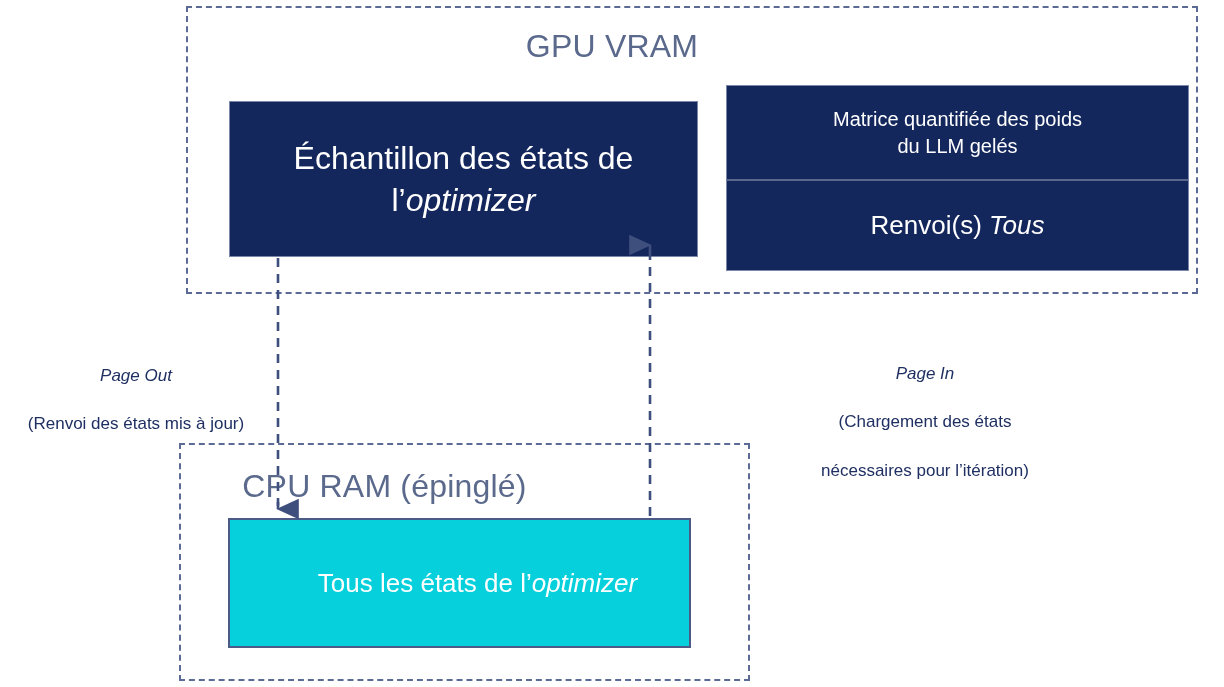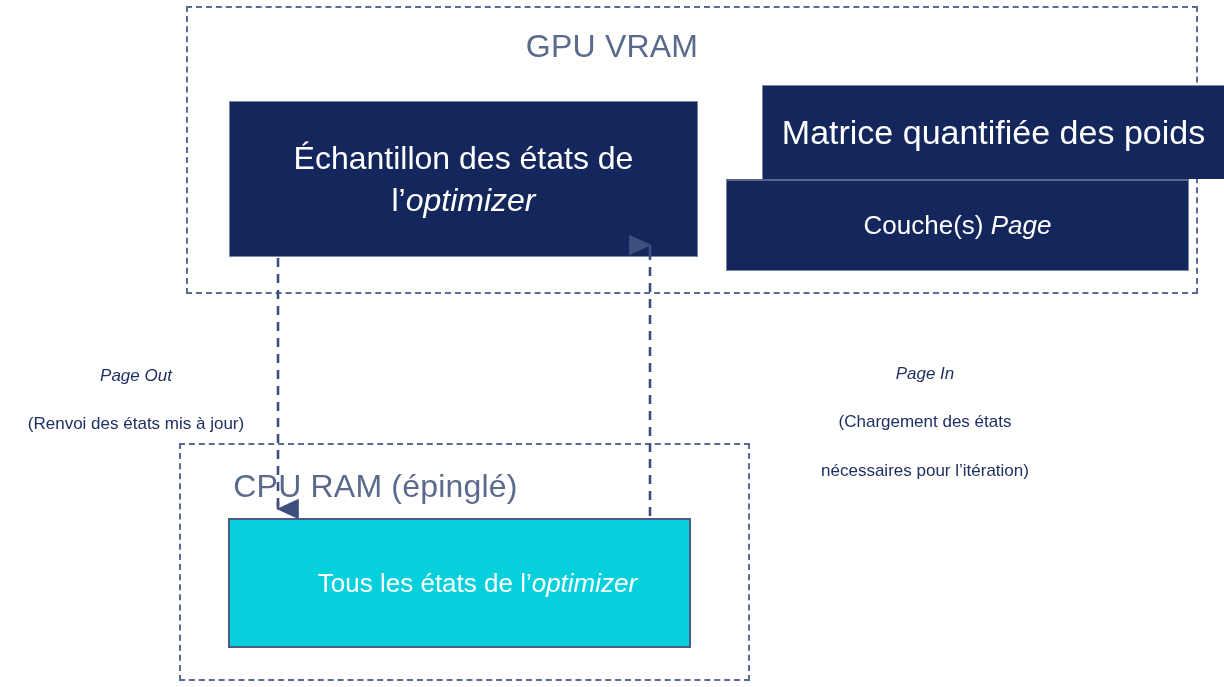--- a/index.html
+++ b/index.html
@@ -53,20 +53,21 @@
     right: 0;
     top: 30px;
     text-align: center;
   }
   #cpu-title {
     left: 0;
     right: 0;
     top: 470px;
     text-align: center;
     width: 751px;
+    padding-left: 9px;
   }
 
   
   .box {
     position: absolute;
     box-sizing: border-box;
     border: 1px solid #7b87a8;
     display: flex;
     align-items: center;
     justify-content: center;
@@ -82,24 +83,23 @@
     width: 469px;
     height: 156px;
     font-size: 32px;
     line-height: 1.32;
   }
   #quantized-weights-box {
     left: 726px;
     top: 85px;
     width: 463px;
     height: 94px;
-    font-size: 34px;
+    font-size: 20px;
     line-height: 1.32;
     border-bottom: none;
-    margin-left: 36px;
   }
   #lora-layers-box {
     left: 726px;
     top: 179px;
     width: 463px;
     height: 92px;
     font-size: 26px;
     line-height: 1.32;
     border-top: 2px solid #59678d;
   }
@@ -165,26 +165,27 @@
   <div class="box navy" id="optimizer-sample-box">
     <div class="box-text">
       <span>Échantillon des états de</span><br>
       <span>l’</span><span class="it">optimizer</span>
     </div>
   </div>
 
   <div class="box navy" id="quantized-weights-box">
     <div class="box-text">
       <span>Matrice quantifiée des poids</span><br>
+      <span>du LLM gelés</span>
     </div>
   </div>
 
   <div class="box navy" id="lora-layers-box">
     <div class="box-text">
-      <span>Couche(s) </span><span class="it">Page</span>
+      <span>Renvoi(s) </span><span class="it">Tous</span>
     </div>
   </div>
 
   <div class="box cyan" id="all-optimizer-states-box">
     <div class="box-text">
       <span>Tous les états de l’</span><span class="it">optimizer</span>
     </div>
   </div>
 
   <svg id="arrow-layer" viewBox="0 0 1224 687" xmlns="http://www.w3.org/2000/svg">

